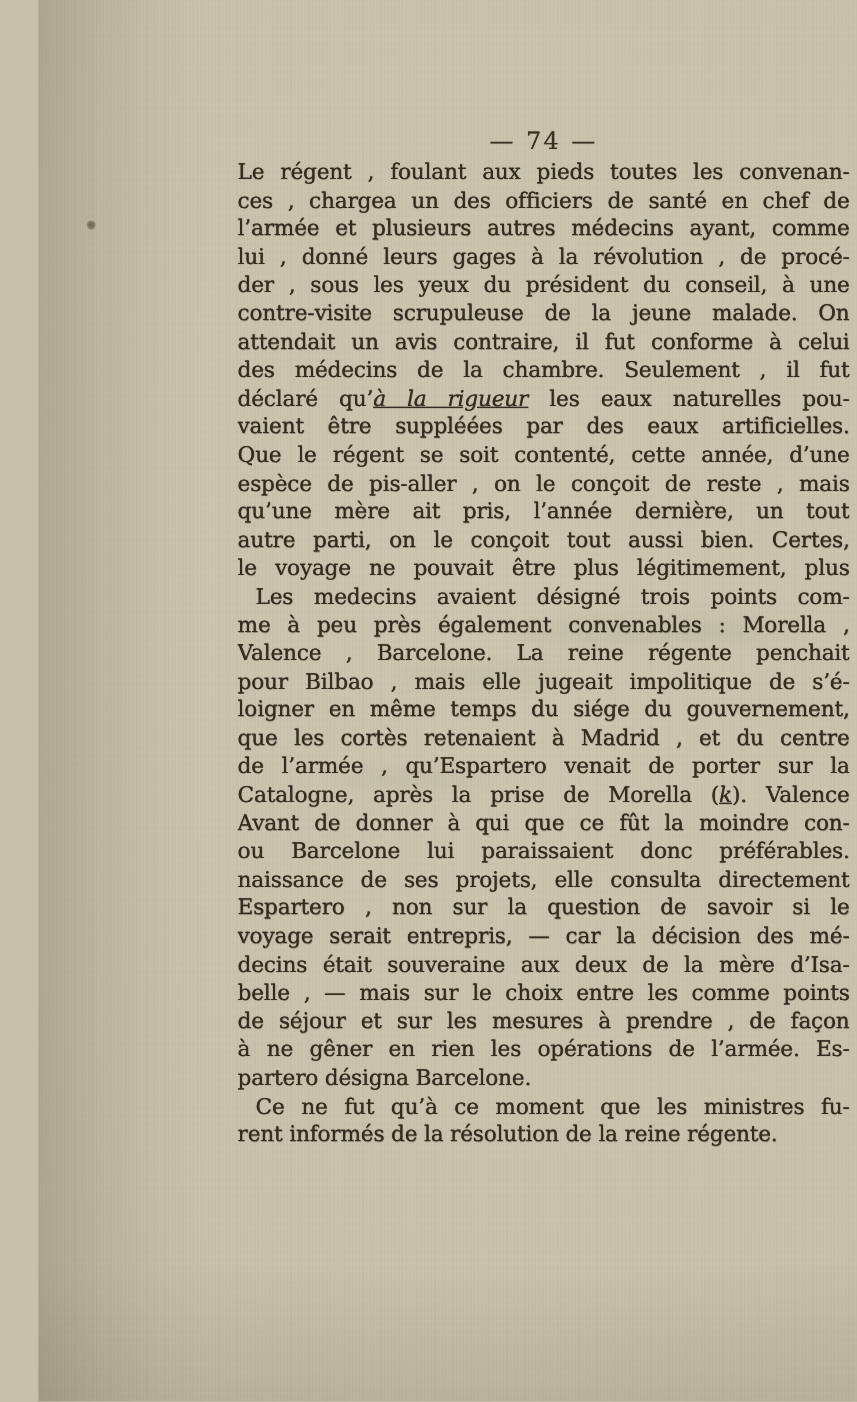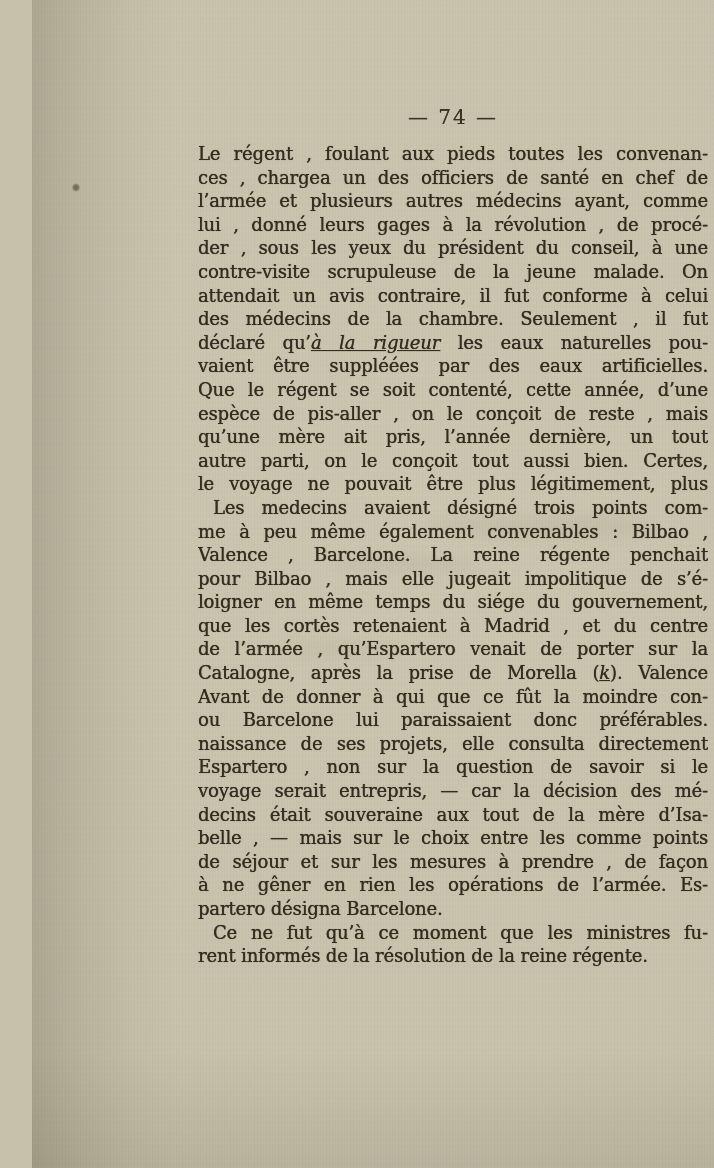--- a/index.html
+++ b/index.html
@@ -102,21 +102,21 @@
     font-family: "DejaVu Serif", "Liberation Serif", serif;
     font-size: 20px;
     letter-spacing: 2px;
     color: #3a3325;
     text-shadow: 0 0 0.6px rgba(58,51,37,0.8);
   }
 
   .text-column {
     position: absolute;
     left: 166px;
-    top: 142px;
+    top: 132px;
     width: 510px;
     font-family: "DejaVu Serif", "Liberation Serif", serif;
     font-size: 18px;
     letter-spacing: -0.15px;
     color: #332c20;
     text-shadow: 0 0 0.7px rgba(51,44,32,0.85), 0.4px 0.4px 0.5px rgba(51,44,32,0.30);
   }
 
   .line {
     height: 23.6px;
@@ -155,33 +155,33 @@
       <div class="line"><span>attendait un avis contraire, il fut conforme à celui</span></div>
       <div class="line"><span>des médecins de la chambre. Seulement , il fut</span></div>
       <div class="line"><span>déclaré qu’</span><span class="it">à la rigueur</span><span> les eaux naturelles pou-</span></div>
       <div class="line"><span>vaient être suppléées par des eaux artificielles.</span></div>
       <div class="line"><span>Que le régent se soit contenté, cette année, d’une</span></div>
       <div class="line"><span>espèce de pis-aller , on le conçoit de reste , mais</span></div>
       <div class="line"><span>qu’une mère ait pris, l’année dernière, un tout</span></div>
       <div class="line"><span>autre parti, on le conçoit tout aussi bien. Certes,</span></div>
       <div class="line"><span>le voyage ne pouvait être plus légitimement, plus</span></div>
       <div class="line indent"><span>Les medecins avaient désigné trois points com-</span></div>
-      <div class="line"><span>me à peu même également convenables : Bilbao ,</span></div>
+      <div class="line"><span>me à peu près également convenables : Morella ,</span></div>
       <div class="line"><span>Valence , Barcelone. La reine régente penchait</span></div>
       <div class="line"><span>pour Bilbao , mais elle jugeait impolitique de s’é-</span></div>
       <div class="line"><span>loigner en même temps du siége du gouvernement,</span></div>
       <div class="line"><span>que les cortès retenaient à Madrid , et du centre</span></div>
       <div class="line"><span>de l’armée , qu’Espartero venait de porter sur la</span></div>
       <div class="line"><span>Catalogne, après la prise de Morella (</span><span class="it">k</span><span>). Valence</span></div>
       <div class="line"><span>Avant de donner à qui que ce fût la moindre con-</span></div>
       <div class="line"><span>ou Barcelone lui paraissaient donc préférables.</span></div>
       <div class="line"><span>naissance de ses projets, elle consulta directement</span></div>
       <div class="line"><span>Espartero , non sur la question de savoir si le</span></div>
       <div class="line"><span>voyage serait entrepris, — car la décision des mé-</span></div>
-      <div class="line"><span>decins était souveraine aux tout de la mère d’Isa-</span></div>
+      <div class="line"><span>decins était souveraine aux deux de la mère d’Isa-</span></div>
       <div class="line"><span>belle , — mais sur le choix entre les comme points</span></div>
       <div class="line"><span>de séjour et sur les mesures à prendre , de façon</span></div>
       <div class="line"><span>à ne gêner en rien les opérations de l’armée. Es-</span></div>
       <div class="line last"><span>partero désigna Barcelone.</span></div>
       <div class="line indent"><span>Ce ne fut qu’à ce moment que les ministres fu-</span></div>
       <div class="line last"><span>rent informés de la résolution de la reine régente.</span></div>
     </div>
 </div>
 
 </body></html>

